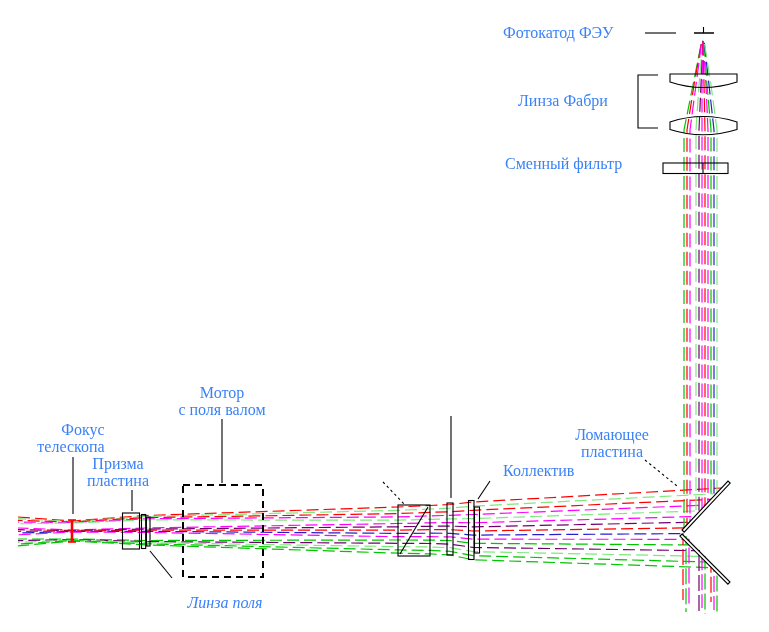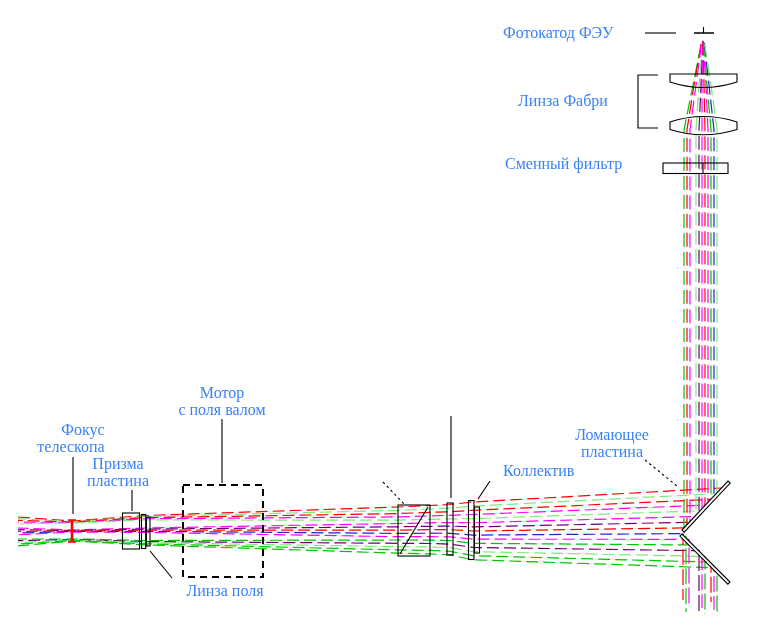--- a/index.html
+++ b/index.html
@@ -143,15 +143,15 @@
   <div class="lbl ctr" style="left:71px;top:421px;text-align:right;">
     <span>Фокус</span>
     <span>телескопа</span>
   </div>
 
   <div class="lbl ctr" style="left:118px;top:455px;">
     <span>Призма</span>
     <span>пластина</span>
   </div>
 
-  <div class="lbl ctr" style="left:225px;top:582px;">Линза поля</div>
+  <div class="lbl ctr" style="left:225px;top:594px;font-style:italic;">Линза поля</div>
 
 </div>
 
 </body></html>

